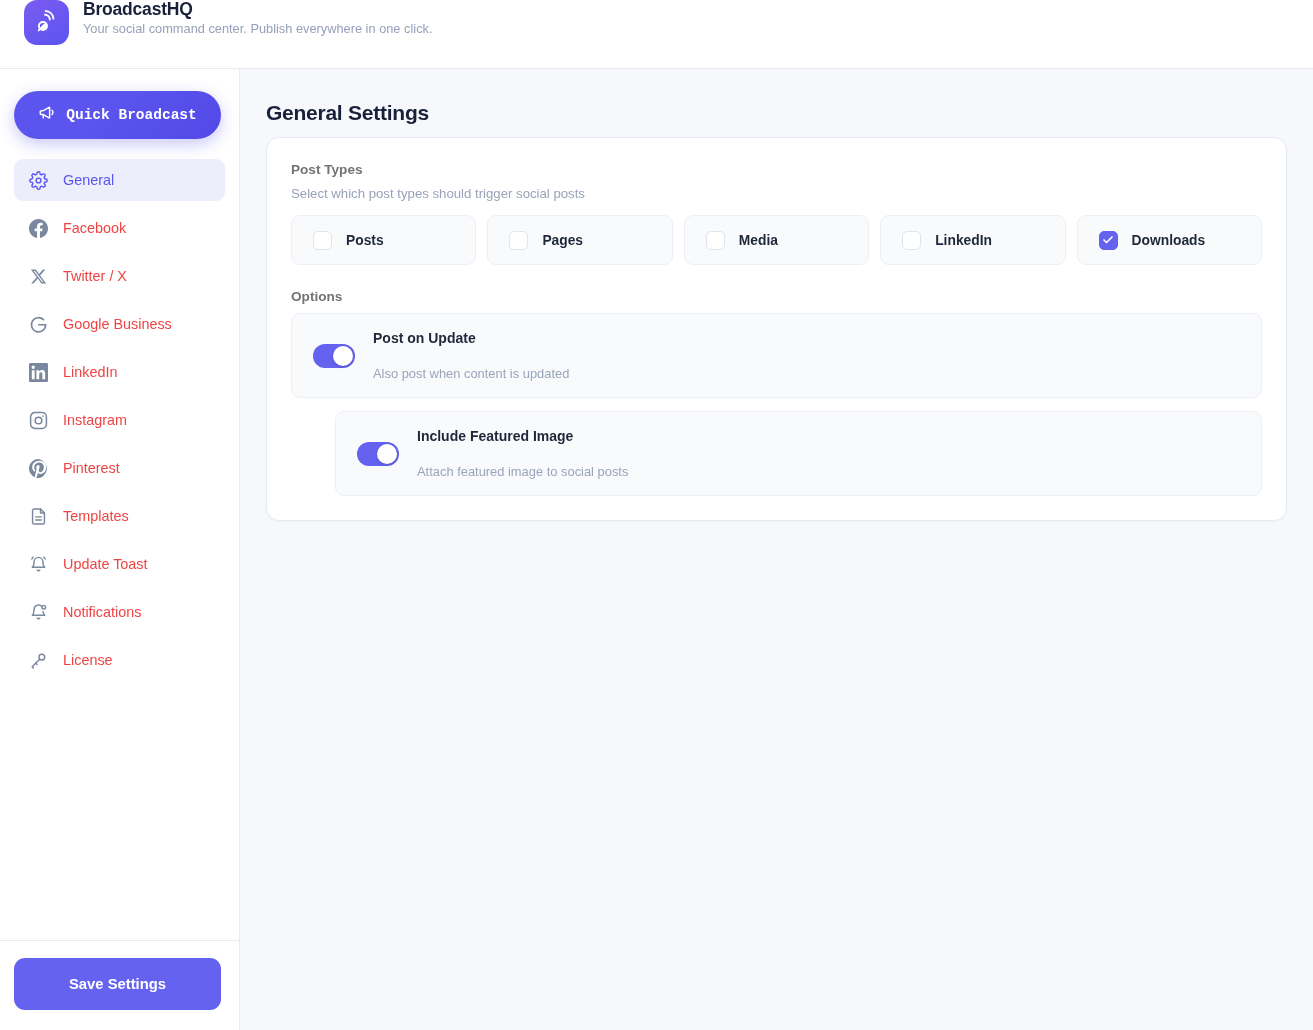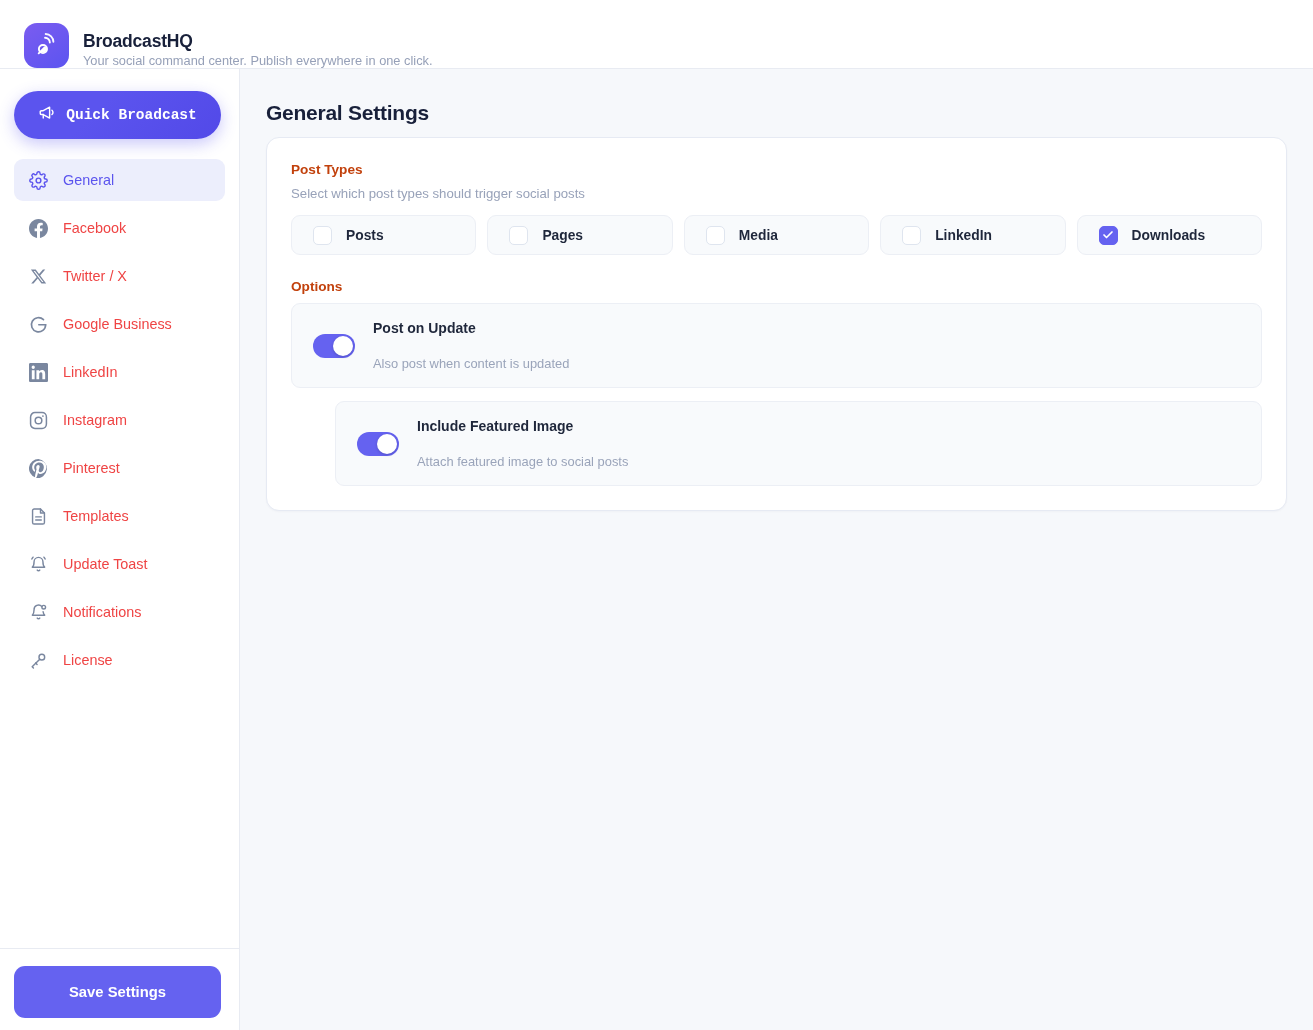--- a/index.html
+++ b/index.html
@@ -26,21 +26,21 @@
     background: #f6f8fb;
   }
 
   
   .topbar {
     height: 69px;
     min-height: 69px;
     background: #ffffff;
     border-bottom: 1px solid #e8ebf2;
     display: flex;
-    align-items: flex-end;
+    align-items: flex-start;
     padding: 0 24px;
     gap: 14px;
   }
 
   .brand-logo {
     width: 45px;
     height: 45px;
     border-radius: 13px;
     background: linear-gradient(145deg, #7b5cf0 0%, #5b54f0 100%);
     display: flex;
@@ -131,21 +131,21 @@
   }
 
   .nav-item.active {
     background: #eceefc;
     color: #5b54ee;
   }
   .nav-item.active .ico { color: #5b54ee; }
 
   .sidebar-footer {
     border-top: 1px solid #e8ebf2;
-    padding: 17px 14px 12px 14px;
+    padding: 17px 14px 20px 14px;
   }
 
   .save-button {
     width: 207px;
     height: 52px;
     border: none;
     border-radius: 11px;
     background: #6562f0;
     color: #ffffff;
     font-family: inherit;
@@ -180,40 +180,40 @@
     background: #ffffff;
     border: 1px solid #e6eaf3;
     border-radius: 13px;
     padding: 24px;
     box-shadow: 0 1px 2px rgba(24, 32, 58, 0.03);
   }
 
   .section-label {
     font-size: 13.6px;
     font-weight: bold;
-    color: #c2410c;
+    color: #737373;
     margin-bottom: 9px;
   }
 
   .section-help {
     font-size: 13.2px;
     color: #98a2b9;
     margin-bottom: 14px;
   }
 
   
   .posttype-grid {
     display: grid;
     grid-template-columns: repeat(5, 1fr);
     gap: 11px;
     margin-bottom: 24px;
   }
 
   .posttype {
-    height: 40px;
+    height: 50px;
     background: #f8fafc;
     border: 1px solid #eceff5;
     border-radius: 9px;
     display: flex;
     align-items: center;
     gap: 14px;
     padding: 0 21px;
     cursor: pointer;
     user-select: none;
     text-align: center;

